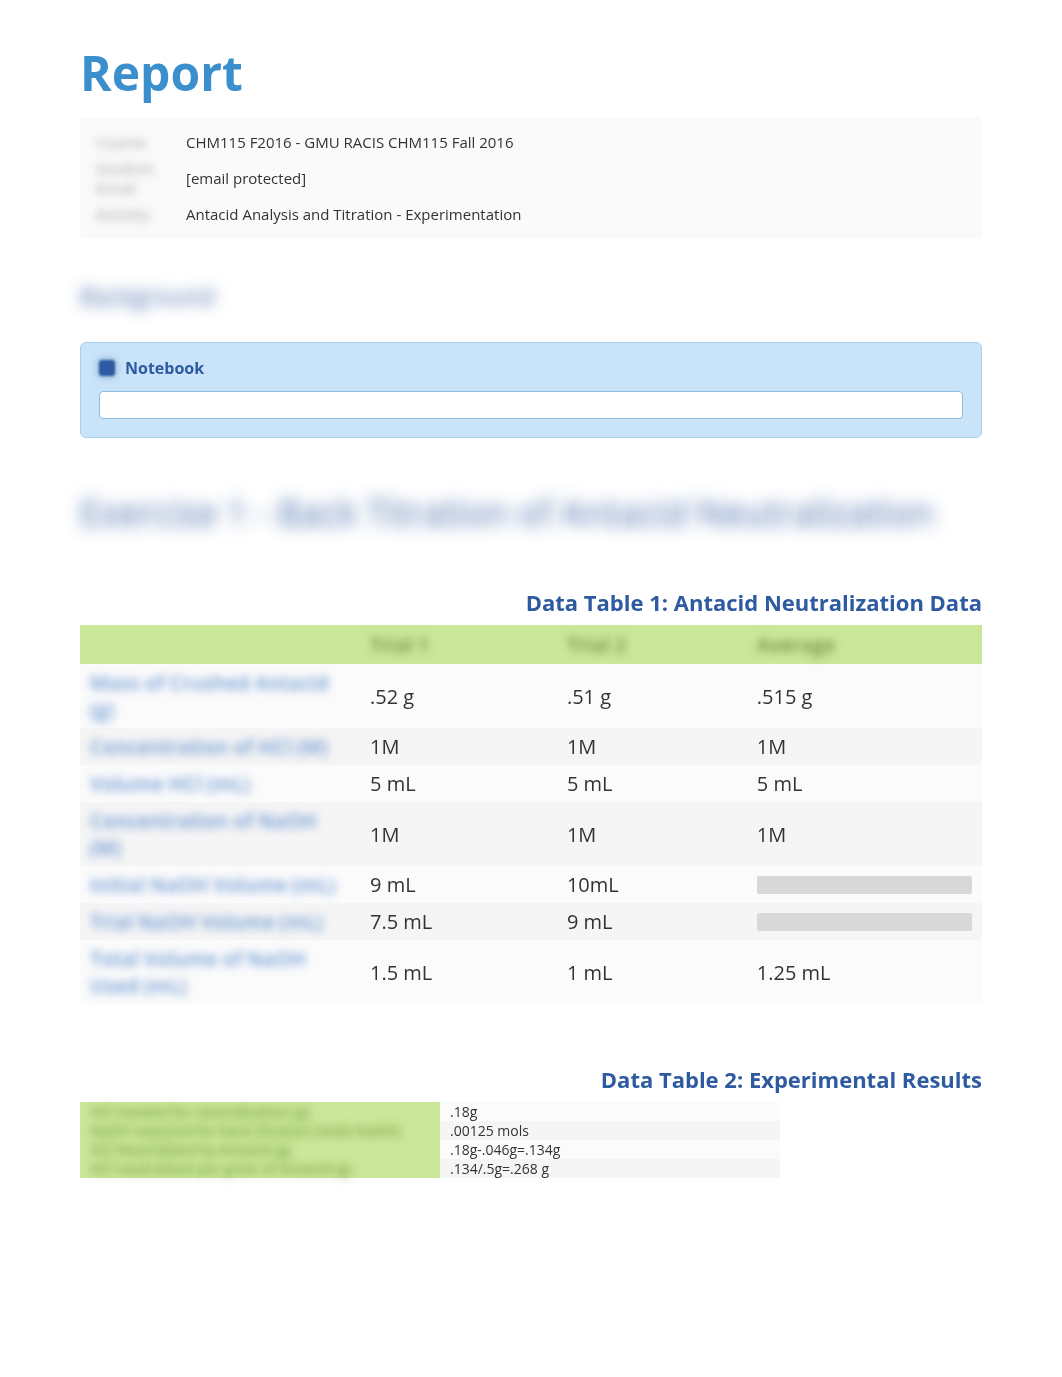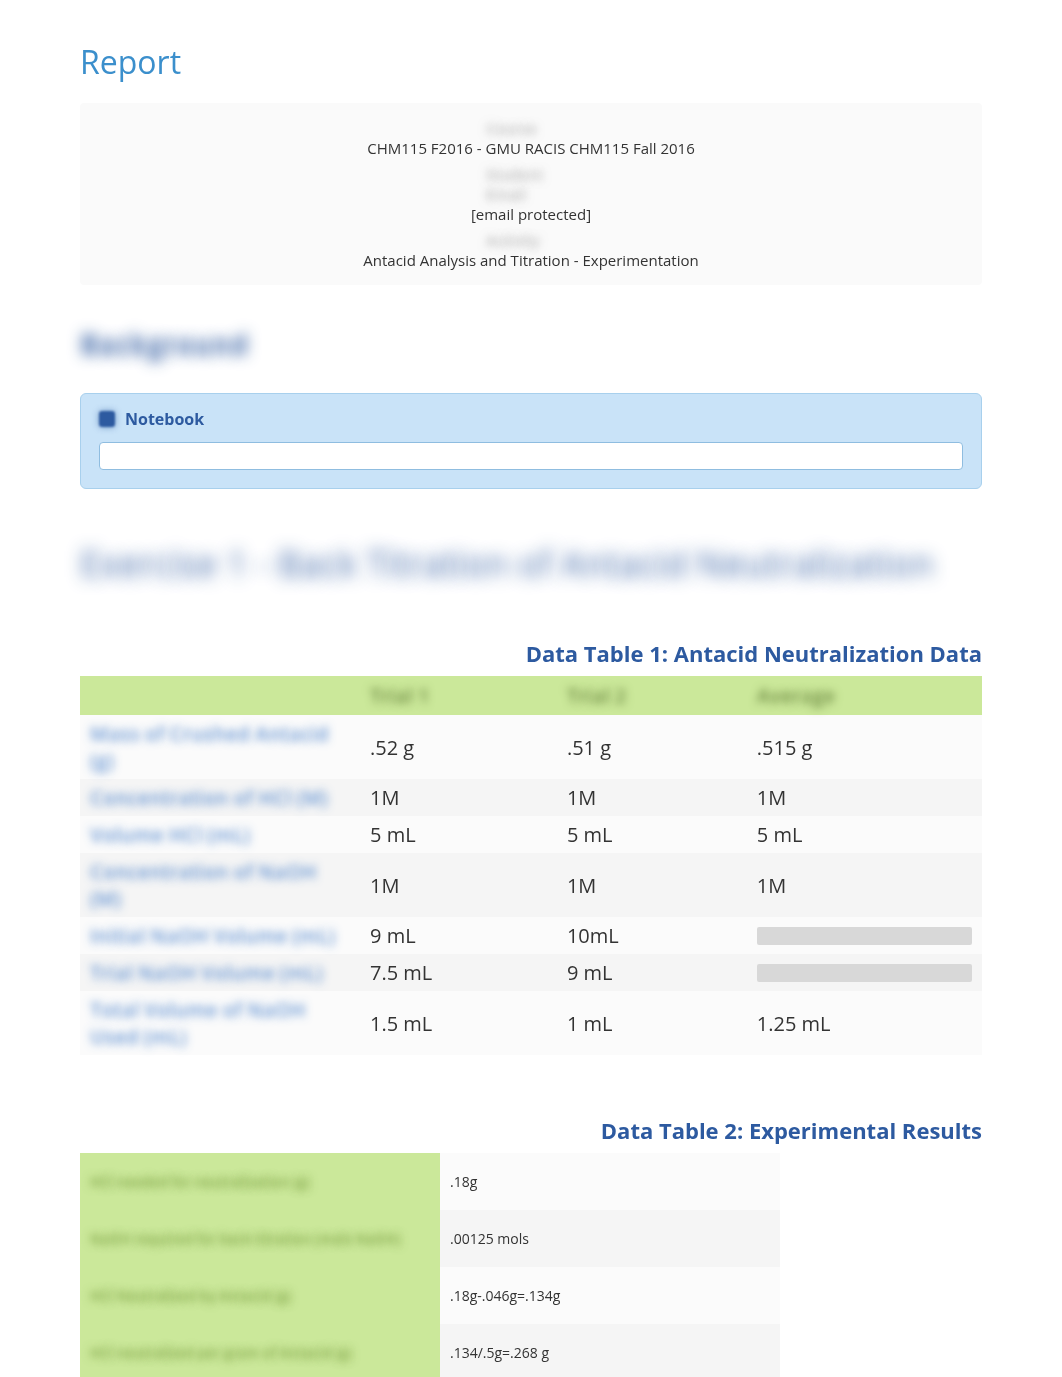--- a/index.html
+++ b/index.html
@@ -8,51 +8,50 @@
       box-sizing: border-box;
     }
     body {
       font-family: -apple-system, BlinkMacSystemFont, "Segoe UI", "Open Sans", sans-serif;
       background: #ffffff;
       width: 1062px;
       padding: 40px 80px;
       color: #333;
     }
     .report-title {
-      font-size: 32px;
-      font-weight: 400;
+      font-size: 48px;
+      font-weight: 700;
       color: #3B8FCC;
-      margin-bottom: 20px;
+      margin-bottom: 12px;
     }
     .meta-block {
       background: #fafafa;
       padding: 12px 16px;
       border-radius: 4px;
       margin-bottom: 40px;
     }
     .meta-row {
       display: flex;
       align-items: center;
       padding: 3px 0;
       font-size: 15px;
-      flex-direction: column;
     }
     .meta-label {
       width: 90px;
       color: transparent;
       text-shadow: 0 0 8px rgba(150,150,150,0.7);
       font-weight: 600;
       user-select: none;
     }
     .meta-value {
       color: #333;
     }
     .section-heading-blur {
-      font-size: 28px;
-      font-weight: 700;
+      font-size: 24px;
+      font-weight: 400;
       color: transparent;
       text-shadow: 0 0 14px rgba(45,90,160,0.9);
       margin: 20px 0 30px 0;
       user-select: none;
     }
     .notebook-card {
       background: #C9E3F8;
       border: 1px solid #A8D0ED;
       border-radius: 6px;
       padding: 14px 18px 18px 18px;
@@ -136,21 +135,21 @@
       background: #D8D8D8;
       height: 18px;
       border-radius: 2px;
     }
     .table2 {
       width: 700px;
       border-collapse: collapse;
       font-size: 14px;
     }
     .table2 td {
-      padding: 19px 10px;
+      padding: 0 10px;
     }
     .table2 .label-cell {
       width: 360px;
       background: #CBE89A;
     }
     .table2 .label-cell .row-label-blur {
       text-shadow: 0 0 8px rgba(100,140,40,0.8);
     }
     .table2 .value-cell {
       background: #fbfbfb;

